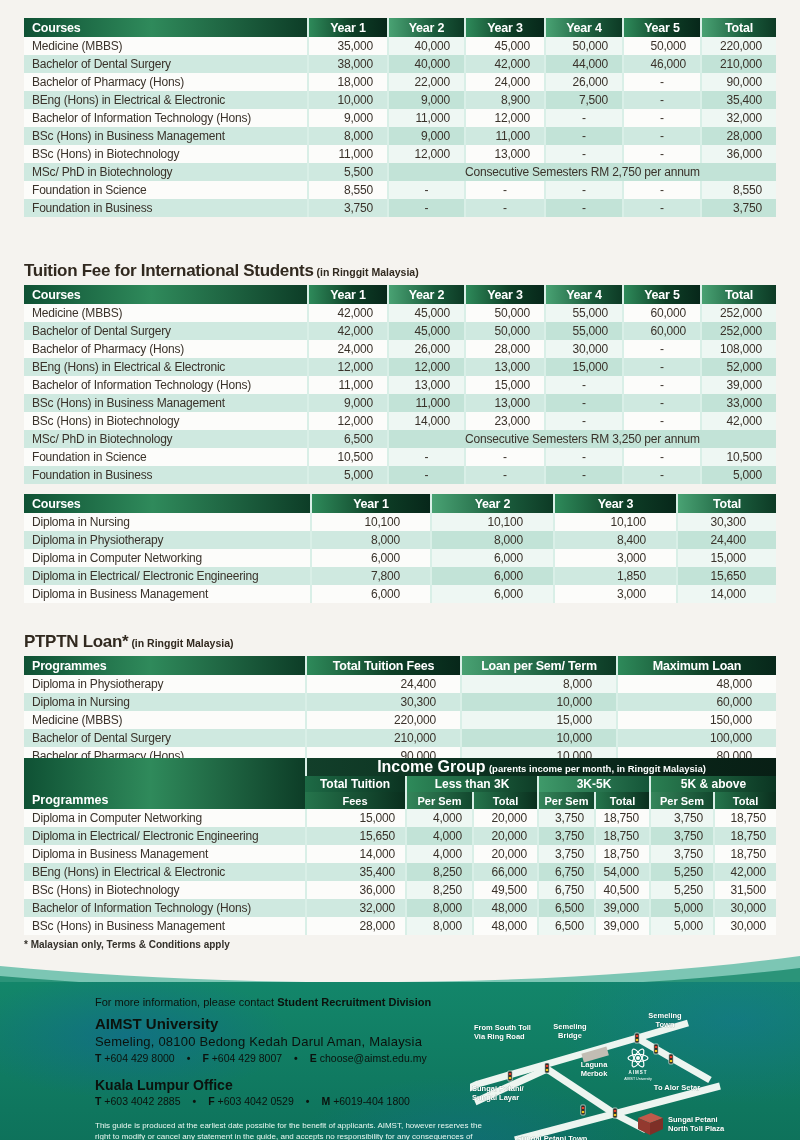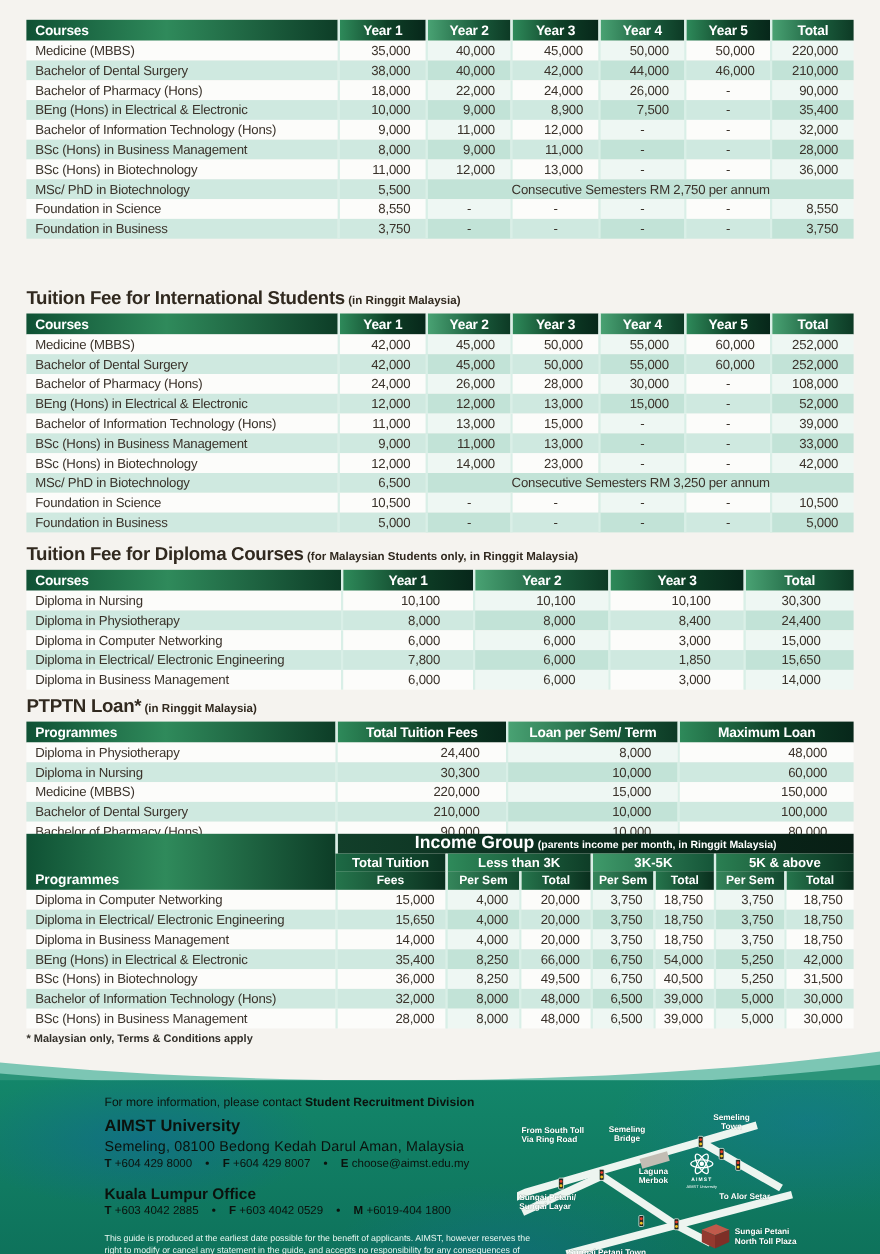--- a/index.html
+++ b/index.html
@@ -299,21 +299,20 @@
             <td class="td-num dash c-even">-</td>
             <td class="td-num dash">-</td>
             <td class="td-num dash c-even">-</td>
             <td class="td-num dash">-</td>
             <td class="td-num c-even">5,000</td>
           </tr>
         </tbody>
       </table>
     </div>
   <div class="tbl t3" style="top:494px">
-      <div class="tbl-title"><span class="title-main">Tuition Fee for Diploma Courses</span><span class="title-note">(for Malaysian Students only, in Ringgit Malaysia)</span></div>
       <table class="fee-table">
         <colgroup>
           <col style="width: 286px;">
           <col style="width: 120px;">
           <col style="width: 123px;">
           <col style="width: 123px;">
           <col style="width: 100px;">
         </colgroup>
         <thead>
           <tr>

